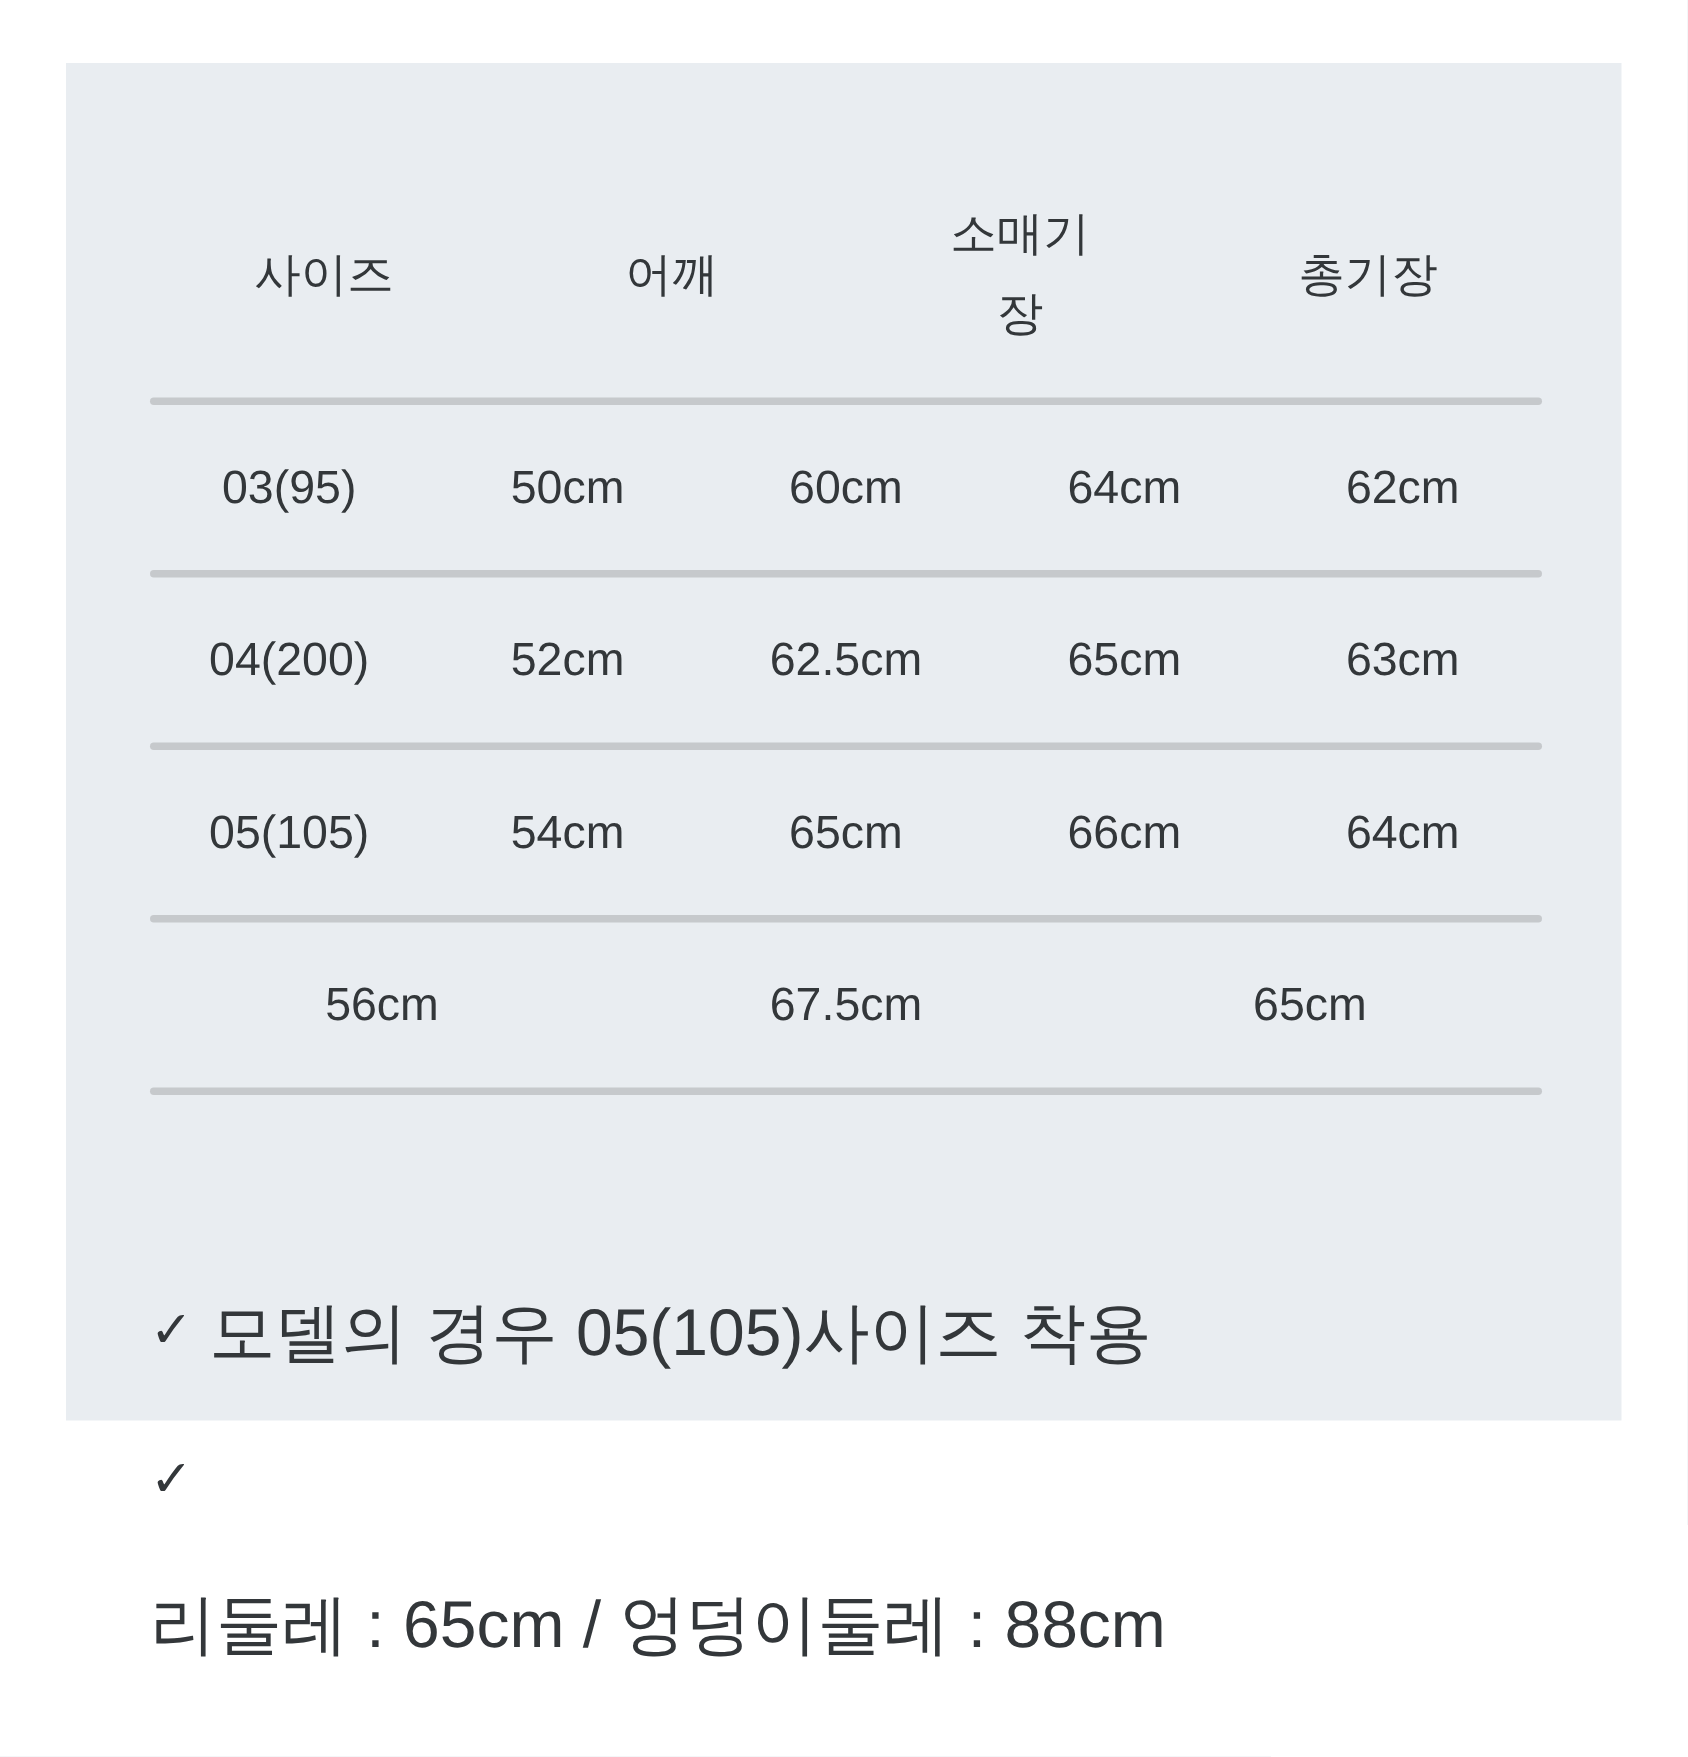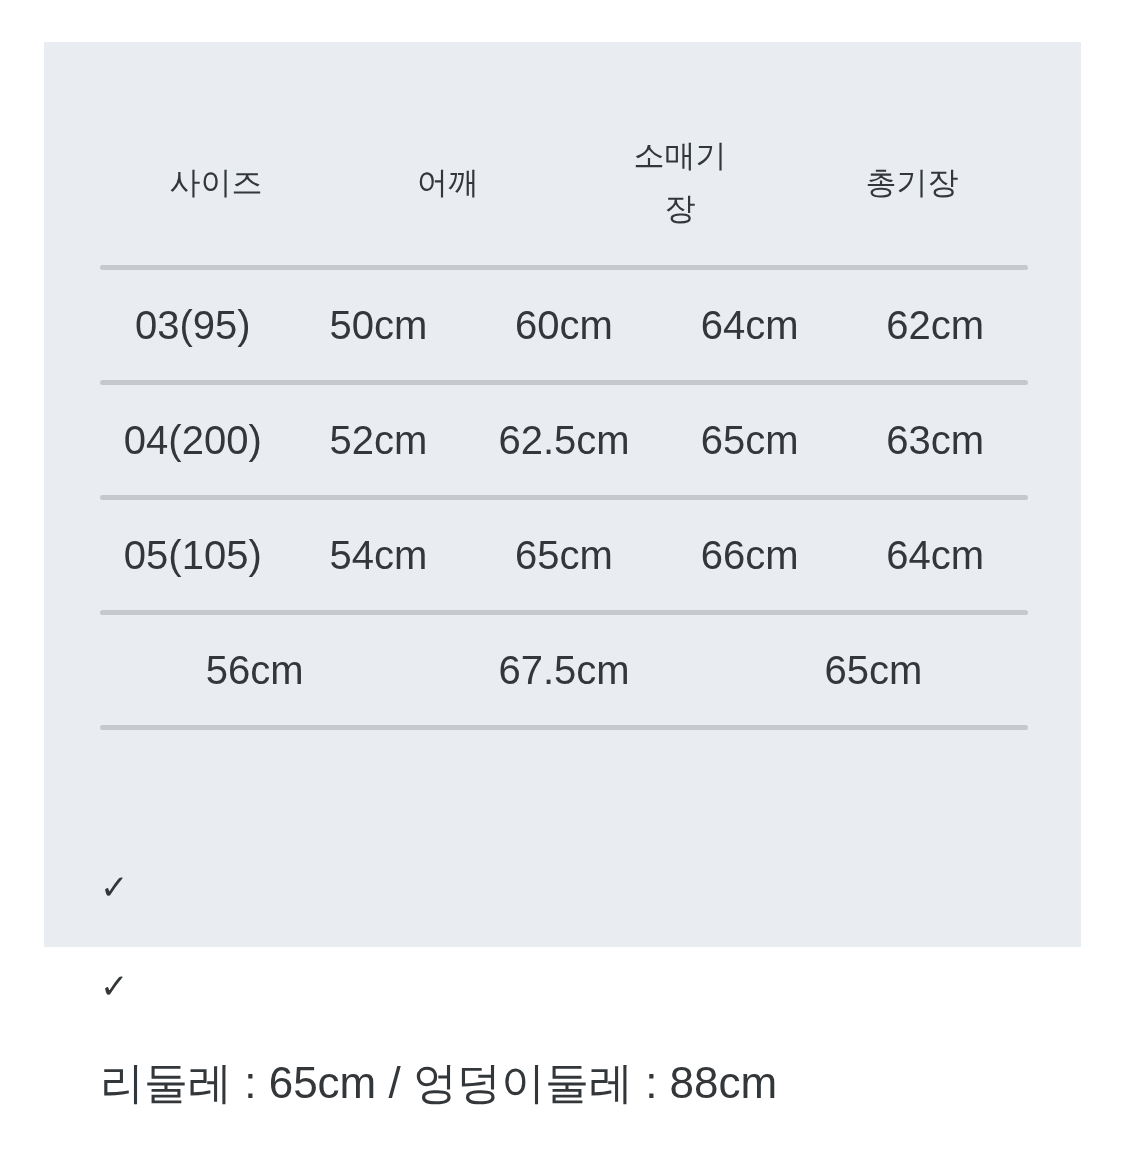--- a/index.html
+++ b/index.html
@@ -49,21 +49,21 @@
   }
   .tr {
     display: flex;
     height: 110px;
   }
   .td {
     flex: 1;
     display: flex;
     align-items: center;
     justify-content: center;
-    font-size: 40px;
+    font-size: 31px;
   }
   .notes {
     position: absolute;
     left: 56px;
     top: 798px;
     right: 20px;
   }
   .note-line {
     display: flex;
     align-items: center;
@@ -136,20 +136,21 @@
 
     <div class="sep"></div>
 
   </div>
 
   <div class="notes">
 
     <div class="note">
       <div class="note-line">
         <span class="check">✓</span>
+        <span>모델의 경우 05(105)사이즈 착용</span>
       </div>
     </div>
 
     <div class="note">
       <div class="note-line">
         <span class="check">✓</span>
       </div>
       <div class="note-line">
         <span>리둘레 : 65cm / 엉덩이둘레 : 88cm</span>
       </div>

